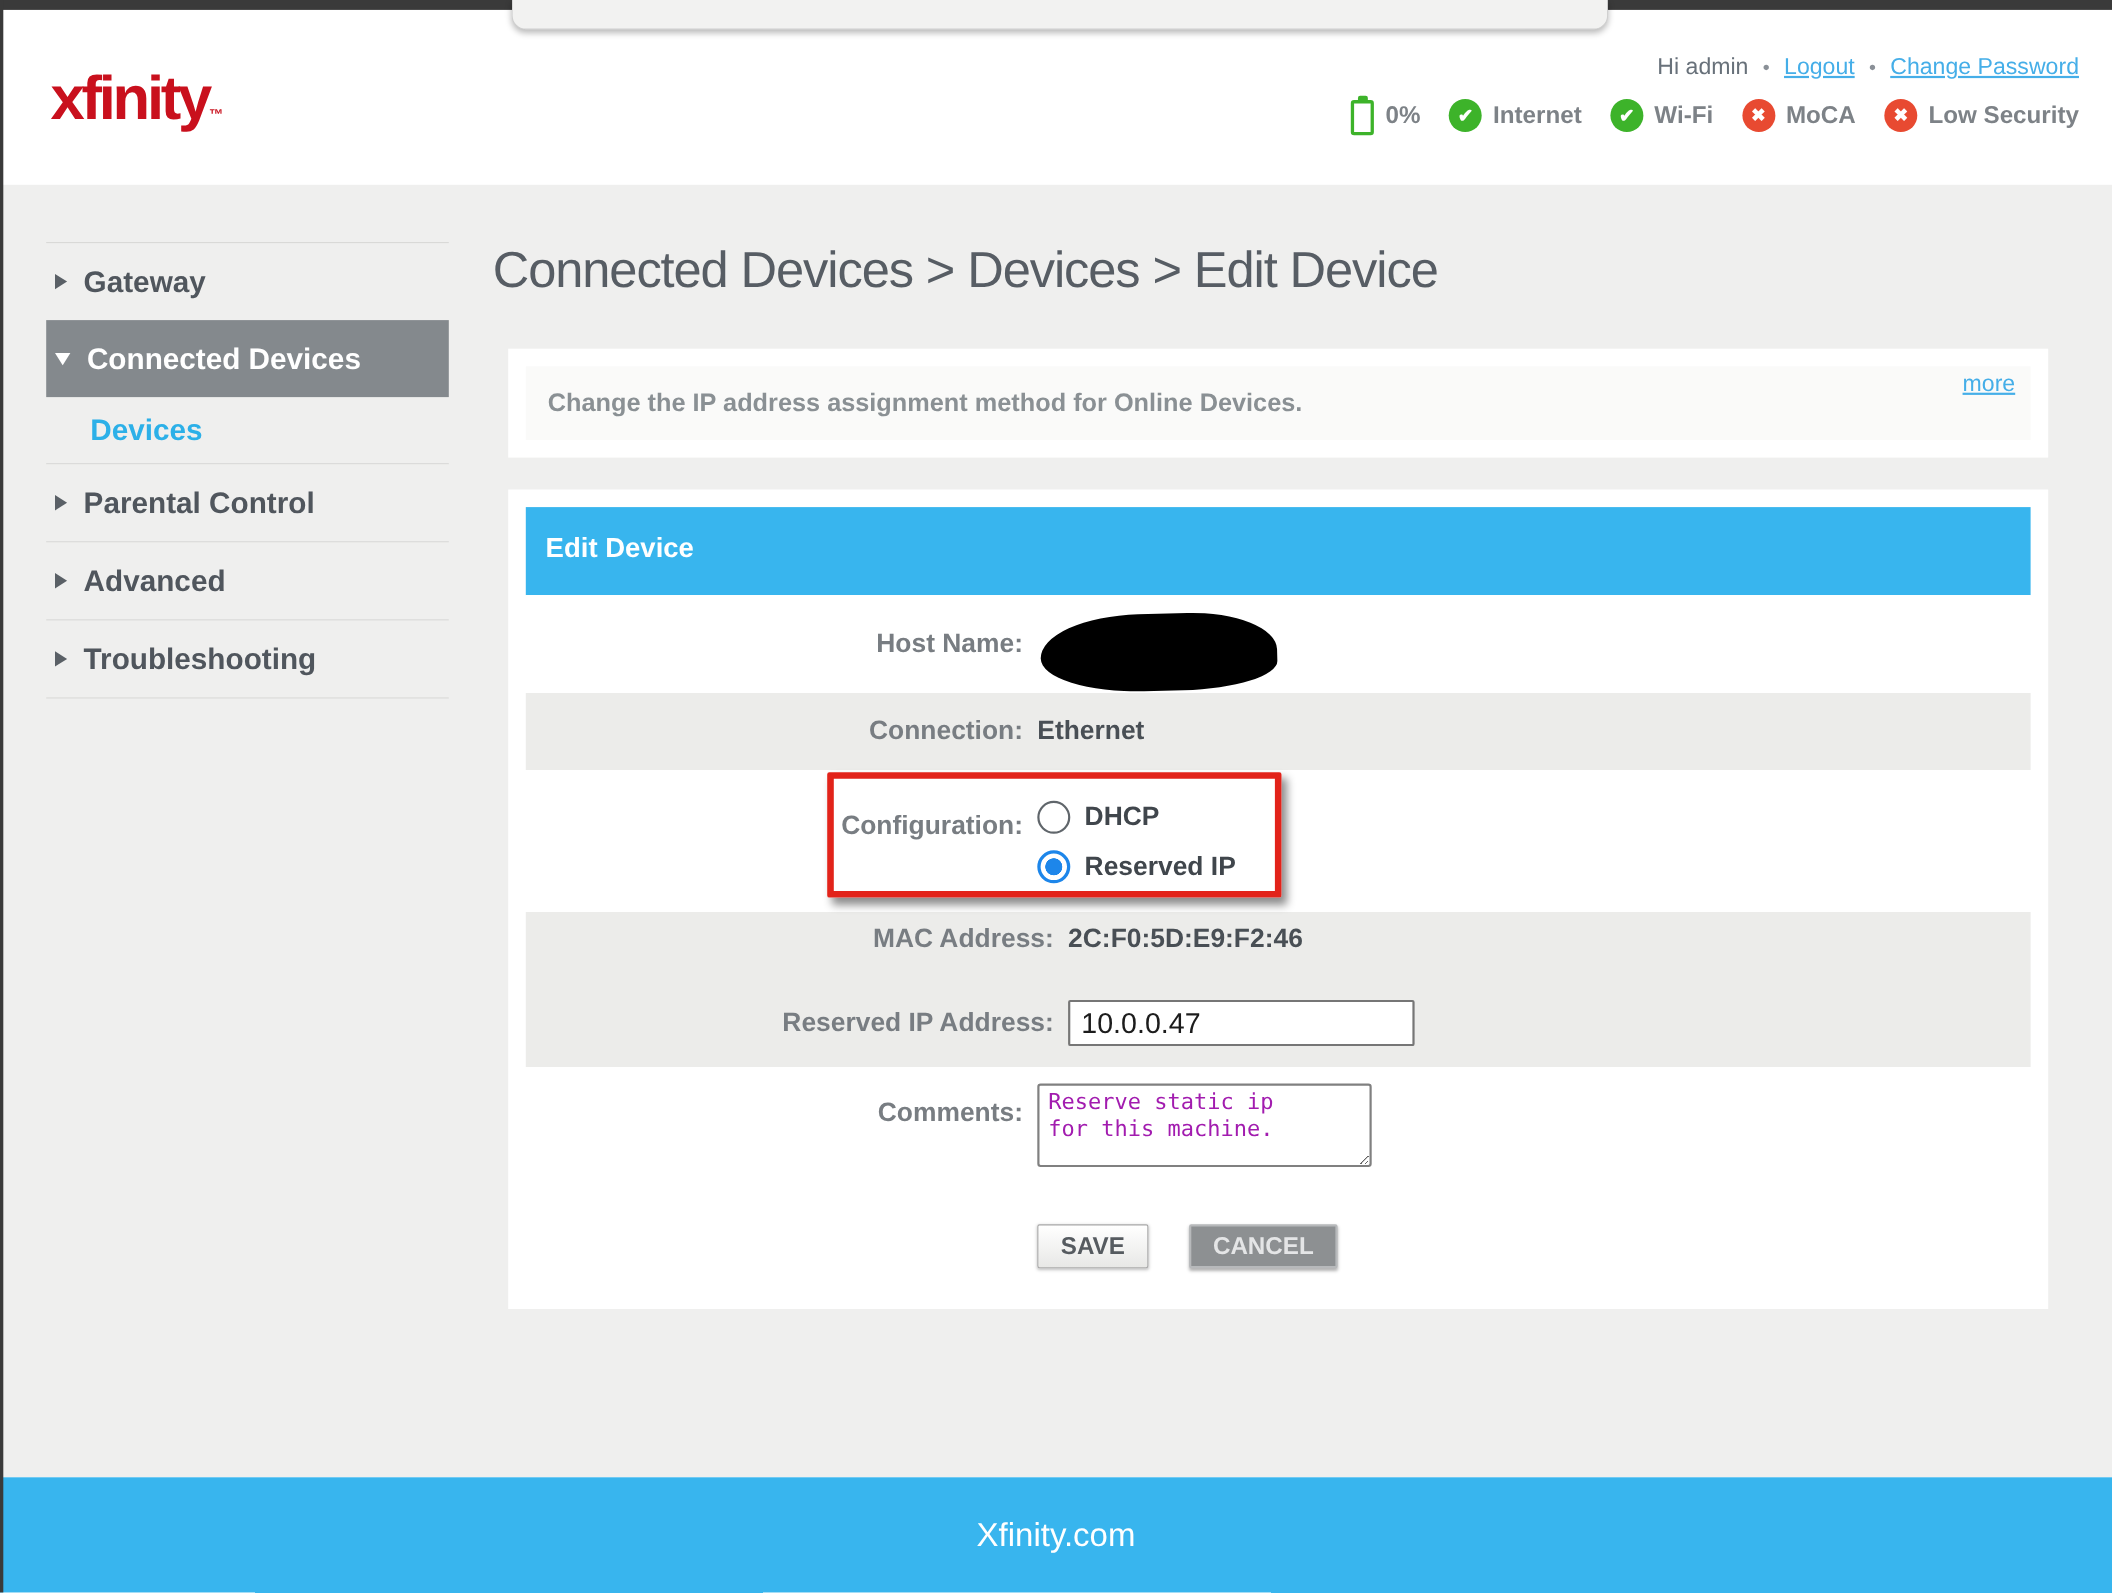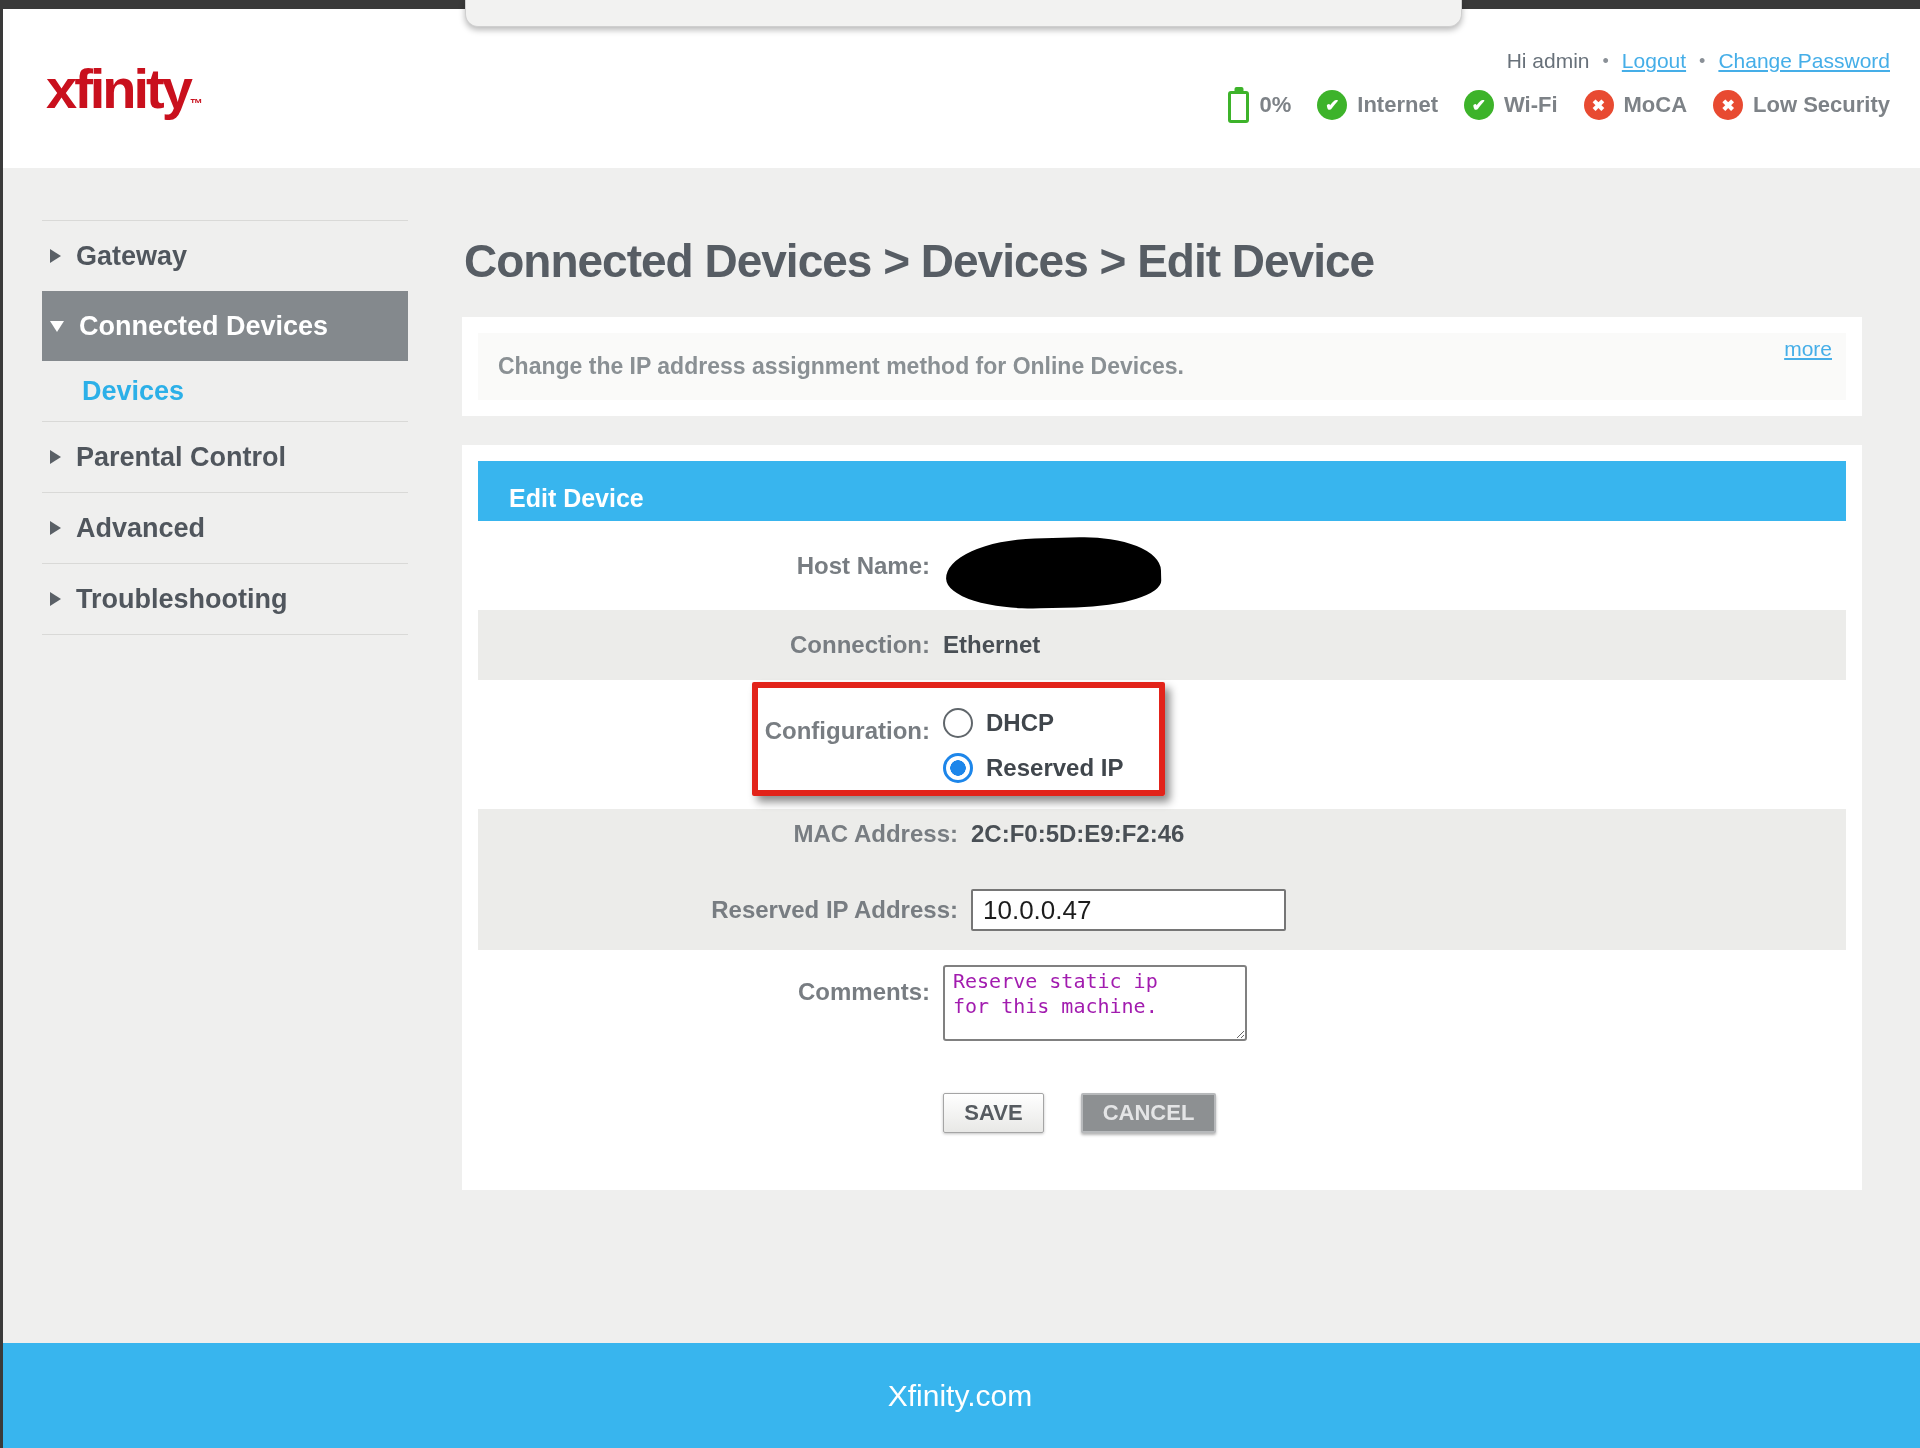--- a/index.html
+++ b/index.html
@@ -37,29 +37,29 @@
   .sidebar{position:absolute;left:42px;top:220px;width:366px;}
   .sb-divider{border-top:1px solid #d9d9d7;height:0;}
   .sb-item{height:70px;display:flex;align-items:center;padding-left:8px;font-size:27px;font-weight:bold;color:#50565d;cursor:pointer;}
   .tri{display:inline-block;width:0;height:0;margin-right:15px;}
   .tri.right{border-left:11px solid #5a6066;border-top:7px solid transparent;border-bottom:7px solid transparent;}
   .tri.down{border-top:11px solid #fff;border-left:7px solid transparent;border-right:7px solid transparent;}
   .sb-item.selected{background:#84898d;color:#fff;}
   .sb-sub{height:60px;display:flex;align-items:center;padding-left:40px;font-size:27px;font-weight:bold;color:#2cb0e8;cursor:pointer;}
 
   
-  .page-title{position:absolute;left:448px;top:218px;margin:16px;font-size:46px;font-weight:bold;color:#575d64;letter-spacing:-1px;}
+  .page-title{position:absolute;left:448px;top:218px;margin:0;font-size:46px;font-weight:normal;color:#575d64;letter-spacing:-1px;}
 
   .info-card{position:absolute;left:462px;top:317px;width:1400px;height:99px;background:#fff;}
   .info-inner{position:absolute;left:16px;top:16px;right:16px;bottom:16px;background:#fafaf9;display:flex;align-items:center;}
   .info-text{margin:0 0 0 20px;font-size:23px;font-weight:bold;color:#8a9094;}
   .more-link{position:absolute;top:4px;right:14px;font-size:21px;color:#45aee8;text-decoration:underline;cursor:pointer;}
 
   .edit-card{position:absolute;left:462px;top:445px;width:1400px;height:745px;background:#fff;padding:16px;box-sizing:border-box;}
-  .panel-header{height:60px;background:#38b5ee;color:#fff;font-size:25px;font-weight:bold;line-height:74px;padding-left:31px;}
+  .panel-header{height:80px;background:#38b5ee;color:#fff;font-size:25px;font-weight:bold;line-height:74px;padding-left:18px;}
   .row{display:flex;align-items:center;}
   .row-label{width:452px;text-align:right;font-size:24px;font-weight:bold;color:#787d82;flex-shrink:0;}
   .row-value{margin-left:13px;font-size:24px;font-weight:bold;color:#494f55;}
   .row-host{height:89px;background:#fff;}
   .blob{width:215px;height:70px;background:#000;margin-left:16px;align-self:flex-end;margin-bottom:2px;
     border-radius:50% 45% 48% 52% / 65% 60% 42% 55%;transform:rotate(-1.5deg);}
   .row-connection{height:70px;background:#ececea;}
   .row-config{height:129px;background:#fff;position:relative;align-items:flex-start;}
   .row-config .row-label{margin-top:37px;}
   .radio-group{margin-left:13px;padding-top:20px;display:flex;flex-direction:column;}

